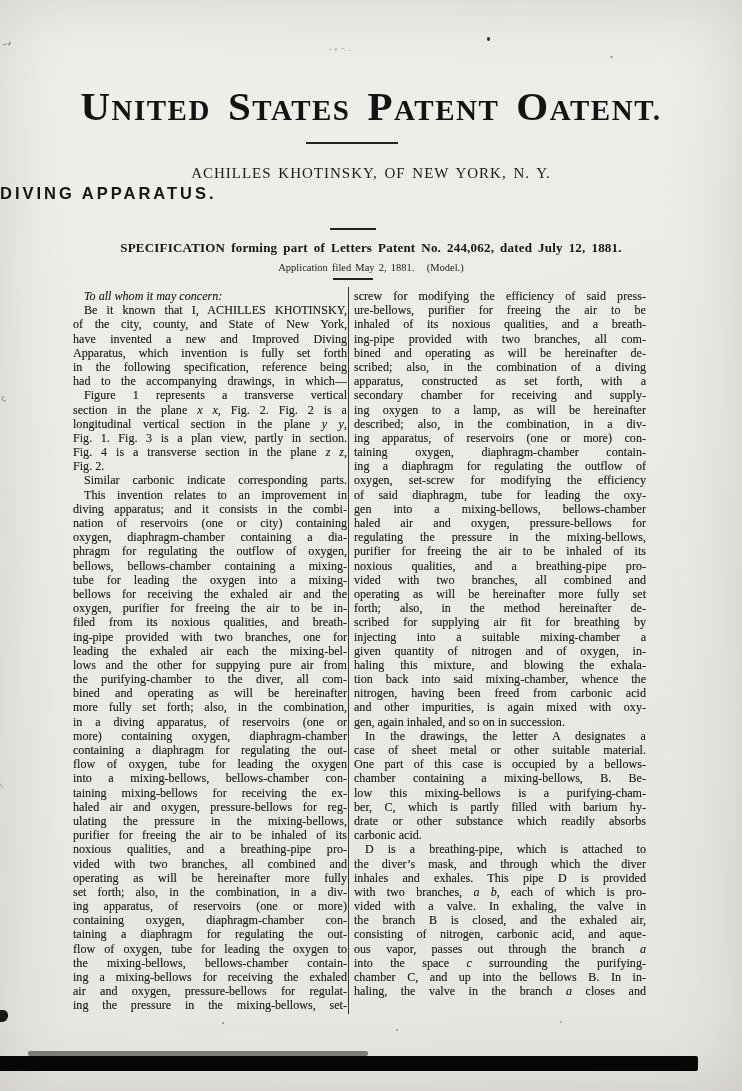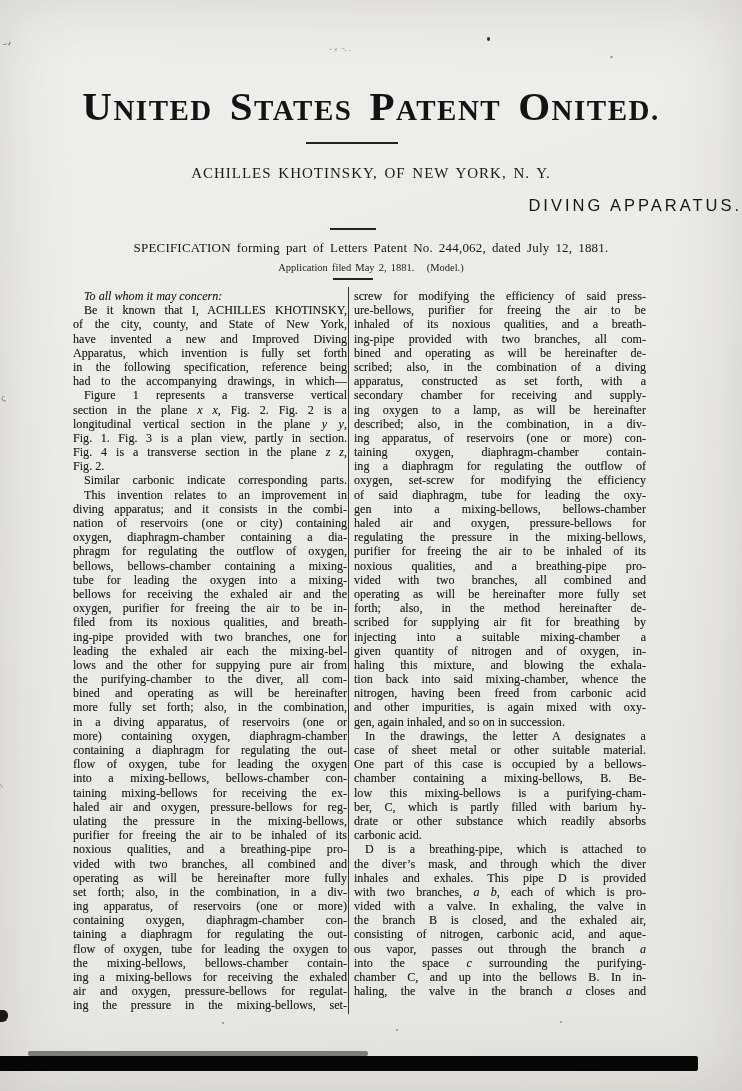--- a/index.html
+++ b/index.html
@@ -12,22 +12,22 @@
   
   .hdr-title{position:absolute;top:86px;left:0;right:0;display:flex;justify-content:center;align-items:baseline;gap:17px;font-weight:bold;color:#141311;}
   .hdr-title .word{display:inline-flex;align-items:baseline;letter-spacing:1.5px;}
   .hdr-title .init{font-size:41px;line-height:1;}
   .hdr-title .rest{font-size:29px;line-height:1;}
   .rule{position:absolute;background:#24221f;height:2px;}
   .rule1{top:142px;left:306px;width:92px;}
   .rule2{top:228px;left:330px;width:46px;height:2px;}
   .rule3{top:278px;left:333px;width:40px;height:2px;}
   .patentee{position:absolute;top:165px;left:0;right:0;text-align:center;font-size:15px;letter-spacing:1px;word-spacing:2px;color:#1b1a18;}
-  .invention{position:absolute;top:196px;left:0;right:0;text-align:right;font-family:"Liberation Sans","DejaVu Sans",sans-serif;font-weight:normal;font-size:16.5px;letter-spacing:3px;color:#161513;}
-  .spec{position:absolute;top:240px;left:0;right:0;text-align:center;font-weight:normal;font-size:13px;letter-spacing:.2px;word-spacing:2.5px;color:#171614;}
+  .invention{position:absolute;top:184px;left:0;right:0;text-align:left;font-family:"Liberation Sans","DejaVu Sans",sans-serif;font-weight:bold;font-size:16.5px;letter-spacing:3px;color:#161513;}
+  .spec{position:absolute;top:240px;left:0;right:0;text-align:center;font-weight:bold;font-size:13px;letter-spacing:.2px;word-spacing:2.5px;color:#171614;}
   .appline{position:absolute;top:262px;left:0;right:0;text-align:center;font-size:10.5px;word-spacing:1.5px;white-space:pre;color:#22211f;}
   
   .col{position:absolute;top:289px;font-size:12.1px;line-height:14.2px;color:#1e1d1b;text-shadow:0 0 .35px rgba(20,18,15,.4);}
   .col-left{left:73px;width:274px;}
   .col-right{left:354px;width:292px;}
   .line{position:relative;height:14.2px;overflow:hidden;text-align:justify;text-align-last:justify;}
   .line.nj{text-align:right;text-align-last:left;}
   .line.ind{text-indent:11px;}
   .col i{font-style:italic;}
   .divider{position:absolute;left:348px;top:287px;width:1px;height:727px;background:#34312d;}
@@ -59,21 +59,21 @@
       <span class="word">
         <span class="init">S</span>
         <span class="rest">TATES</span>
       </span>
       <span class="word">
         <span class="init">P</span>
         <span class="rest">ATENT</span>
       </span>
       <span class="word">
         <span class="init">O</span>
-        <span class="rest">NITED.</span>
+        <span class="rest">ATENT.</span>
       </span>
     </div>
 
   <div class="rule rule1"></div>
 
   <div class="patentee">ACHILLES KHOTINSKY, OF NEW YORK, N. Y.</div>
 
   <div class="invention">DIVING APPARATUS.</div>
 
   <div class="rule rule2"></div>

